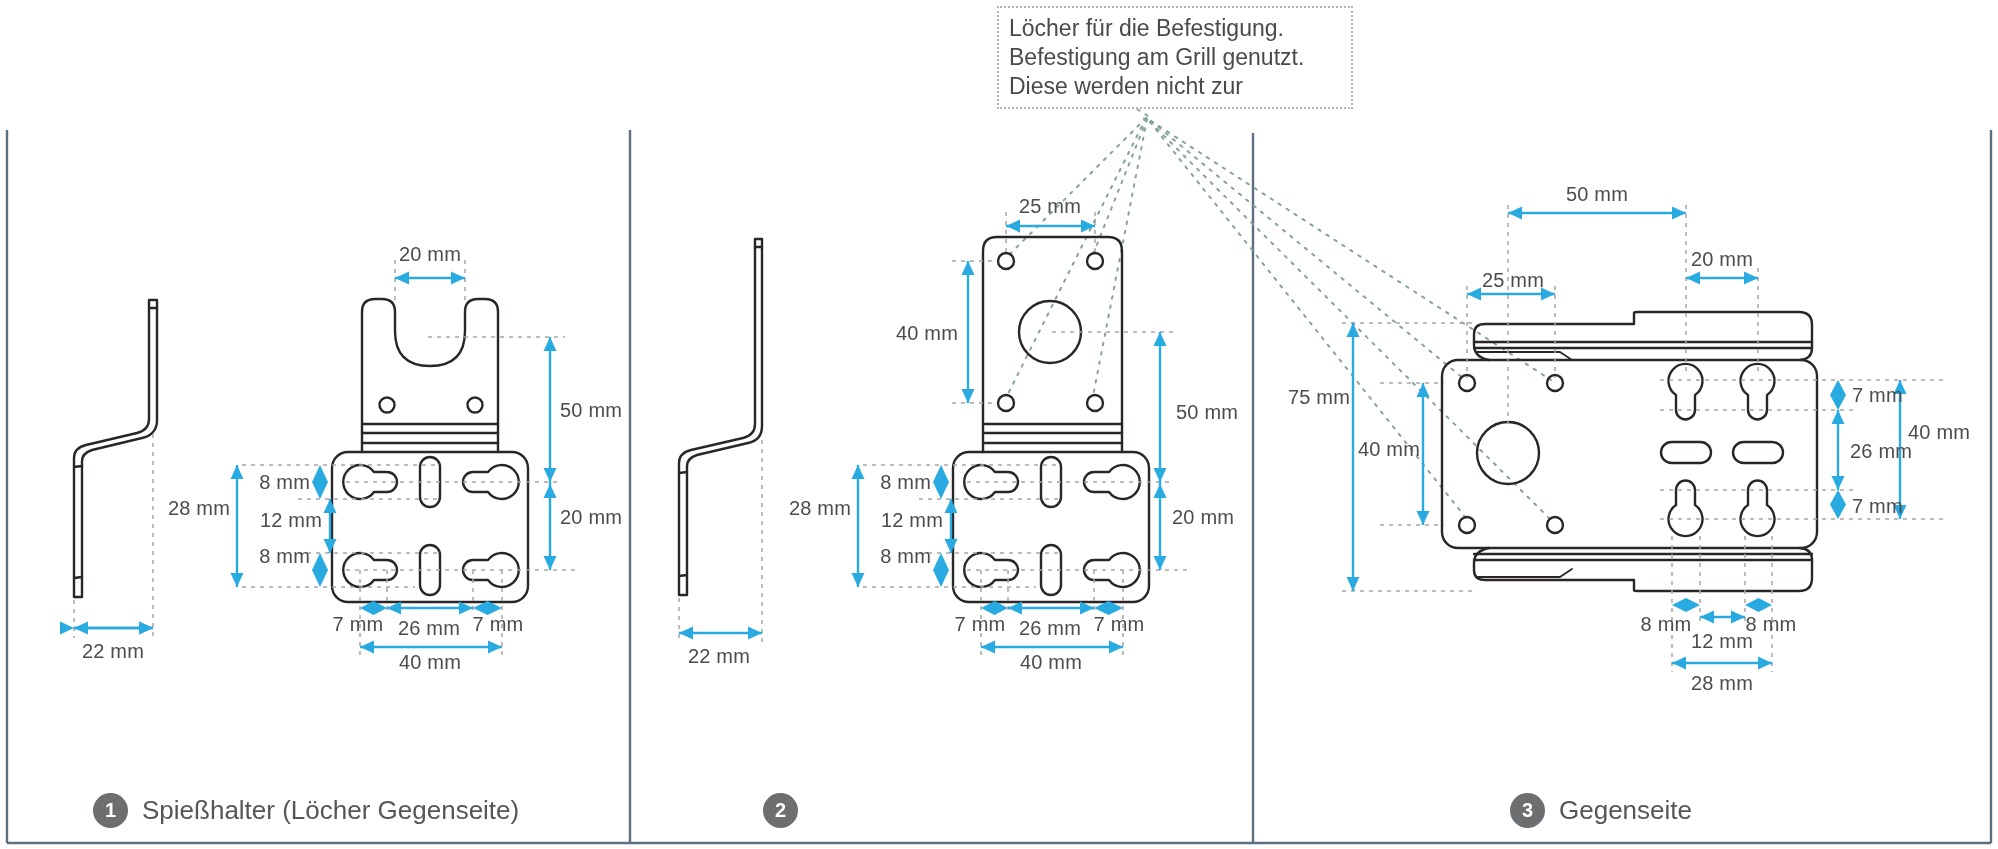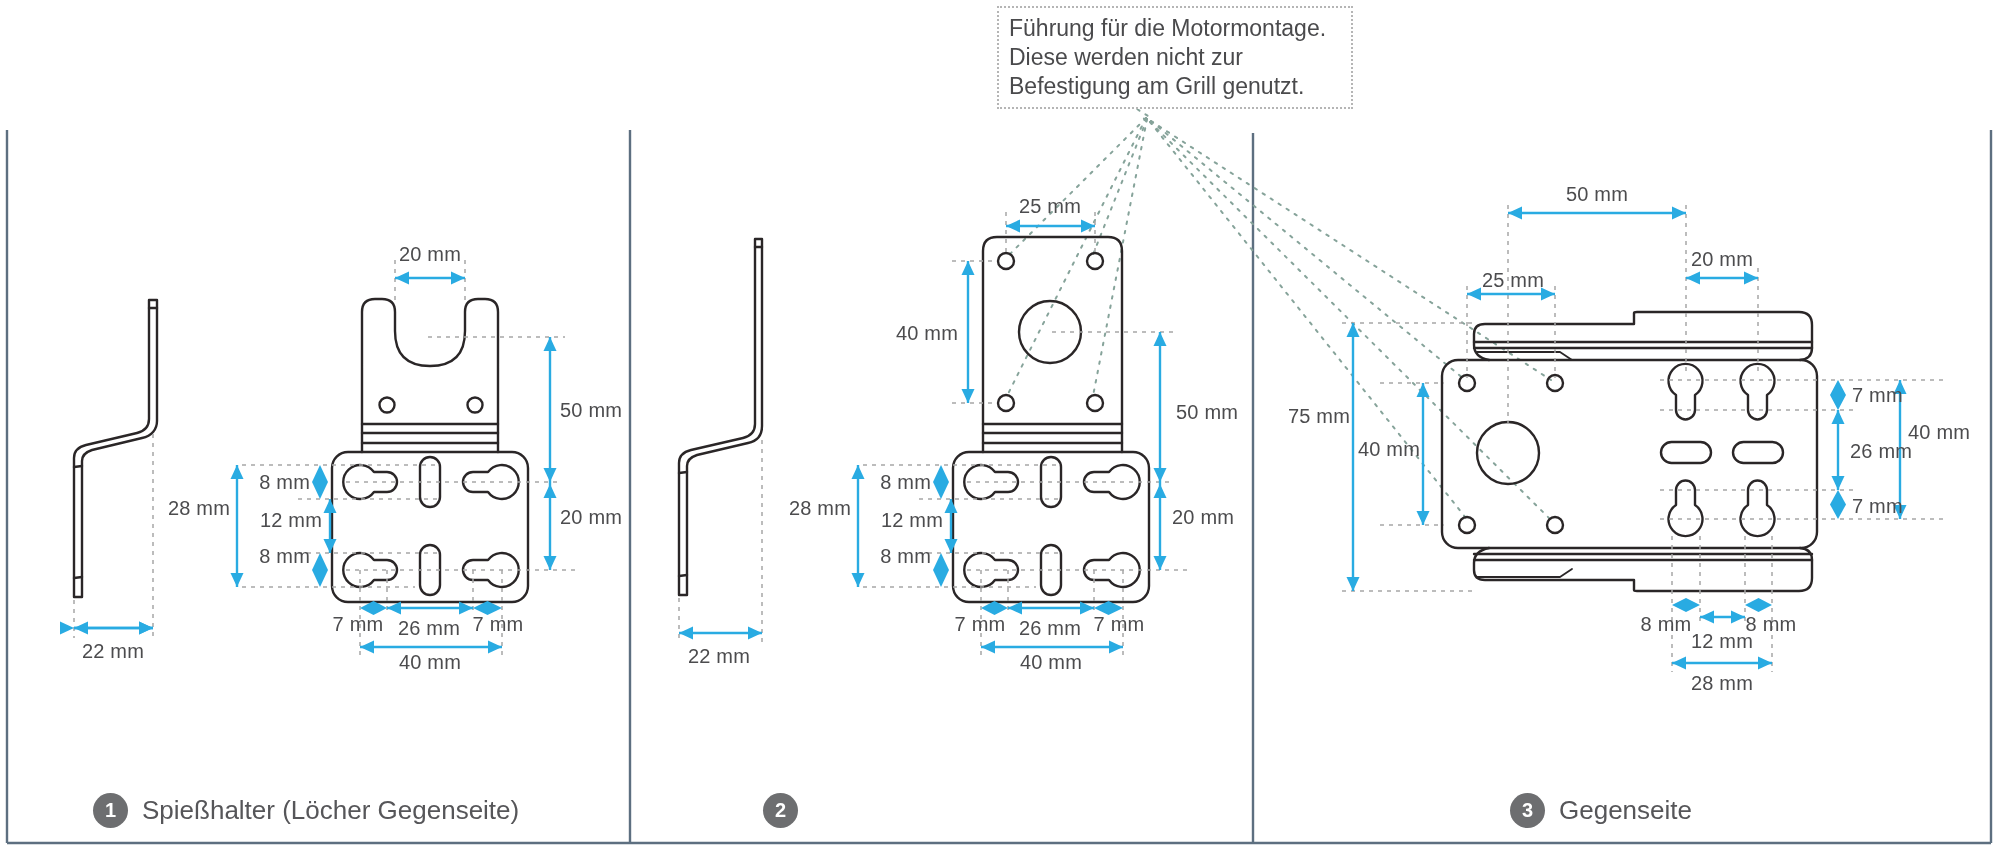--- a/index.html
+++ b/index.html
@@ -279,23 +279,23 @@
       <line class="dim" x1="1700" y1="617" x2="1745" y2="617"></line>
       <polygon class="df" points="1700,617 1714,610.5 1714,623.5"></polygon>
       <polygon class="df" points="1745,617 1731,610.5 1731,623.5"></polygon>
       <line class="dim" x1="1672" y1="663" x2="1772" y2="663"></line>
       <polygon class="df" points="1672,663 1686,656.5 1686,669.5"></polygon>
       <polygon class="df" points="1772,663 1758,656.5 1758,669.5"></polygon>
     </g>
   </svg>
 
   <div class="notebox">
-    <div>Führung für die Motormontage.</div>
+    <div>Löcher für die Befestigung.</div>
+    <div>Befestigung am Grill genutzt.</div>
     <div>Diese werden nicht zur</div>
-    <div>Befestigung am Grill genutzt.</div>
   </div>
 
   <span class="lbl c" style="left:113px;top:651px">22 mm</span>
   <span class="lbl c" style="left:430px;top:254px">20 mm</span>
   <span class="lbl l" style="left:560px;top:410px">50 mm</span>
   <span class="lbl r" style="left:230px;top:508px">28 mm</span>
   <span class="lbl r" style="left:310px;top:482px">8 mm</span>
   <span class="lbl r" style="left:322px;top:520px">12 mm</span>
   <span class="lbl r" style="left:310px;top:556px">8 mm</span>
   <span class="lbl l" style="left:560px;top:517px">20 mm</span>
@@ -314,21 +314,21 @@
   <span class="lbl r" style="left:931px;top:556px">8 mm</span>
   <span class="lbl l" style="left:1172px;top:517px">20 mm</span>
   <span class="lbl c" style="left:980px;top:624px">7 mm</span>
   <span class="lbl c" style="left:1050px;top:628px">26 mm</span>
   <span class="lbl c" style="left:1119px;top:624px">7 mm</span>
   <span class="lbl c" style="left:1051px;top:662px">40 mm</span>
 
   <span class="lbl c" style="left:1597px;top:194px">50 mm</span>
   <span class="lbl c" style="left:1722px;top:259px">20 mm</span>
   <span class="lbl c" style="left:1513px;top:280px">25 mm</span>
-  <span class="lbl r" style="left:1350px;top:416px">75 mm</span>
+  <span class="lbl r" style="left:1350px;top:397px">75 mm</span>
   <span class="lbl r" style="left:1420px;top:449px">40 mm</span>
   <span class="lbl l" style="left:1852px;top:395px">7 mm</span>
   <span class="lbl l" style="left:1850px;top:451px">26 mm</span>
   <span class="lbl l" style="left:1852px;top:506px">7 mm</span>
   <span class="lbl l" style="left:1908px;top:432px">40 mm</span>
   <span class="lbl c" style="left:1666px;top:624px">8 mm</span>
   <span class="lbl c" style="left:1722px;top:641px">12 mm</span>
   <span class="lbl c" style="left:1771px;top:624px">8 mm</span>
   <span class="lbl c" style="left:1722px;top:683px">28 mm</span>
 

